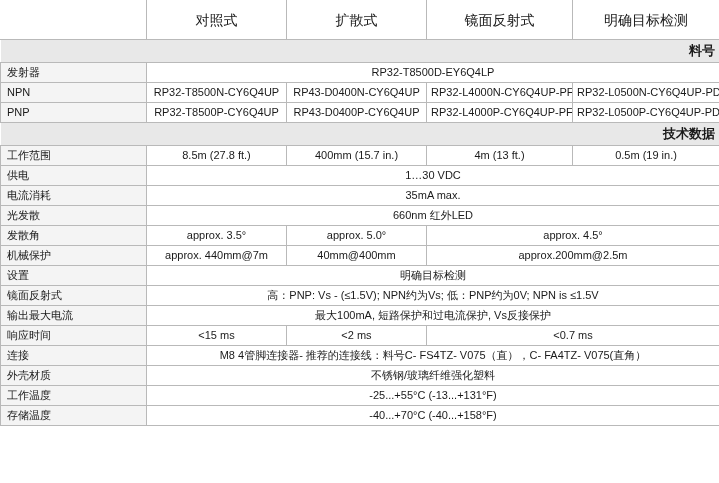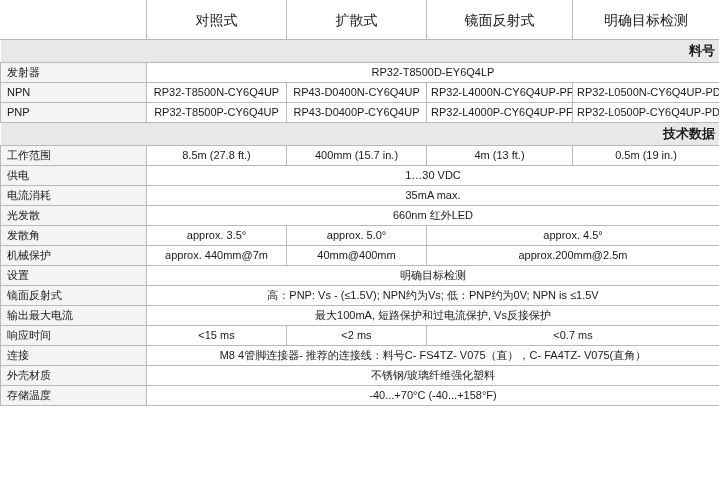--- a/index.html
+++ b/index.html
@@ -164,17 +164,21 @@
       </tr>
       <tr class="data-row">
         <td class="label">连接</td>
         <td colspan="4">M8 4管脚连接器- 推荐的连接线：料号C- FS4TZ- V075（直），C- FA4TZ- V075(直角）</td>
       </tr>
       <tr class="data-row">
         <td class="label">外壳材质</td>
         <td colspan="4">不锈钢/玻璃纤维强化塑料</td>
       </tr>
       <tr class="data-row">
+        <td class="label">工作温度</td>
+        <td colspan="4">-25...+55°C (-13...+131°F)</td>
+      </tr>
+      <tr class="data-row">
         <td class="label">存储温度</td>
         <td colspan="4">-40...+70°C (-40...+158°F)</td>
       </tr>
     </tbody>
 </table>
 
 </body></html>

